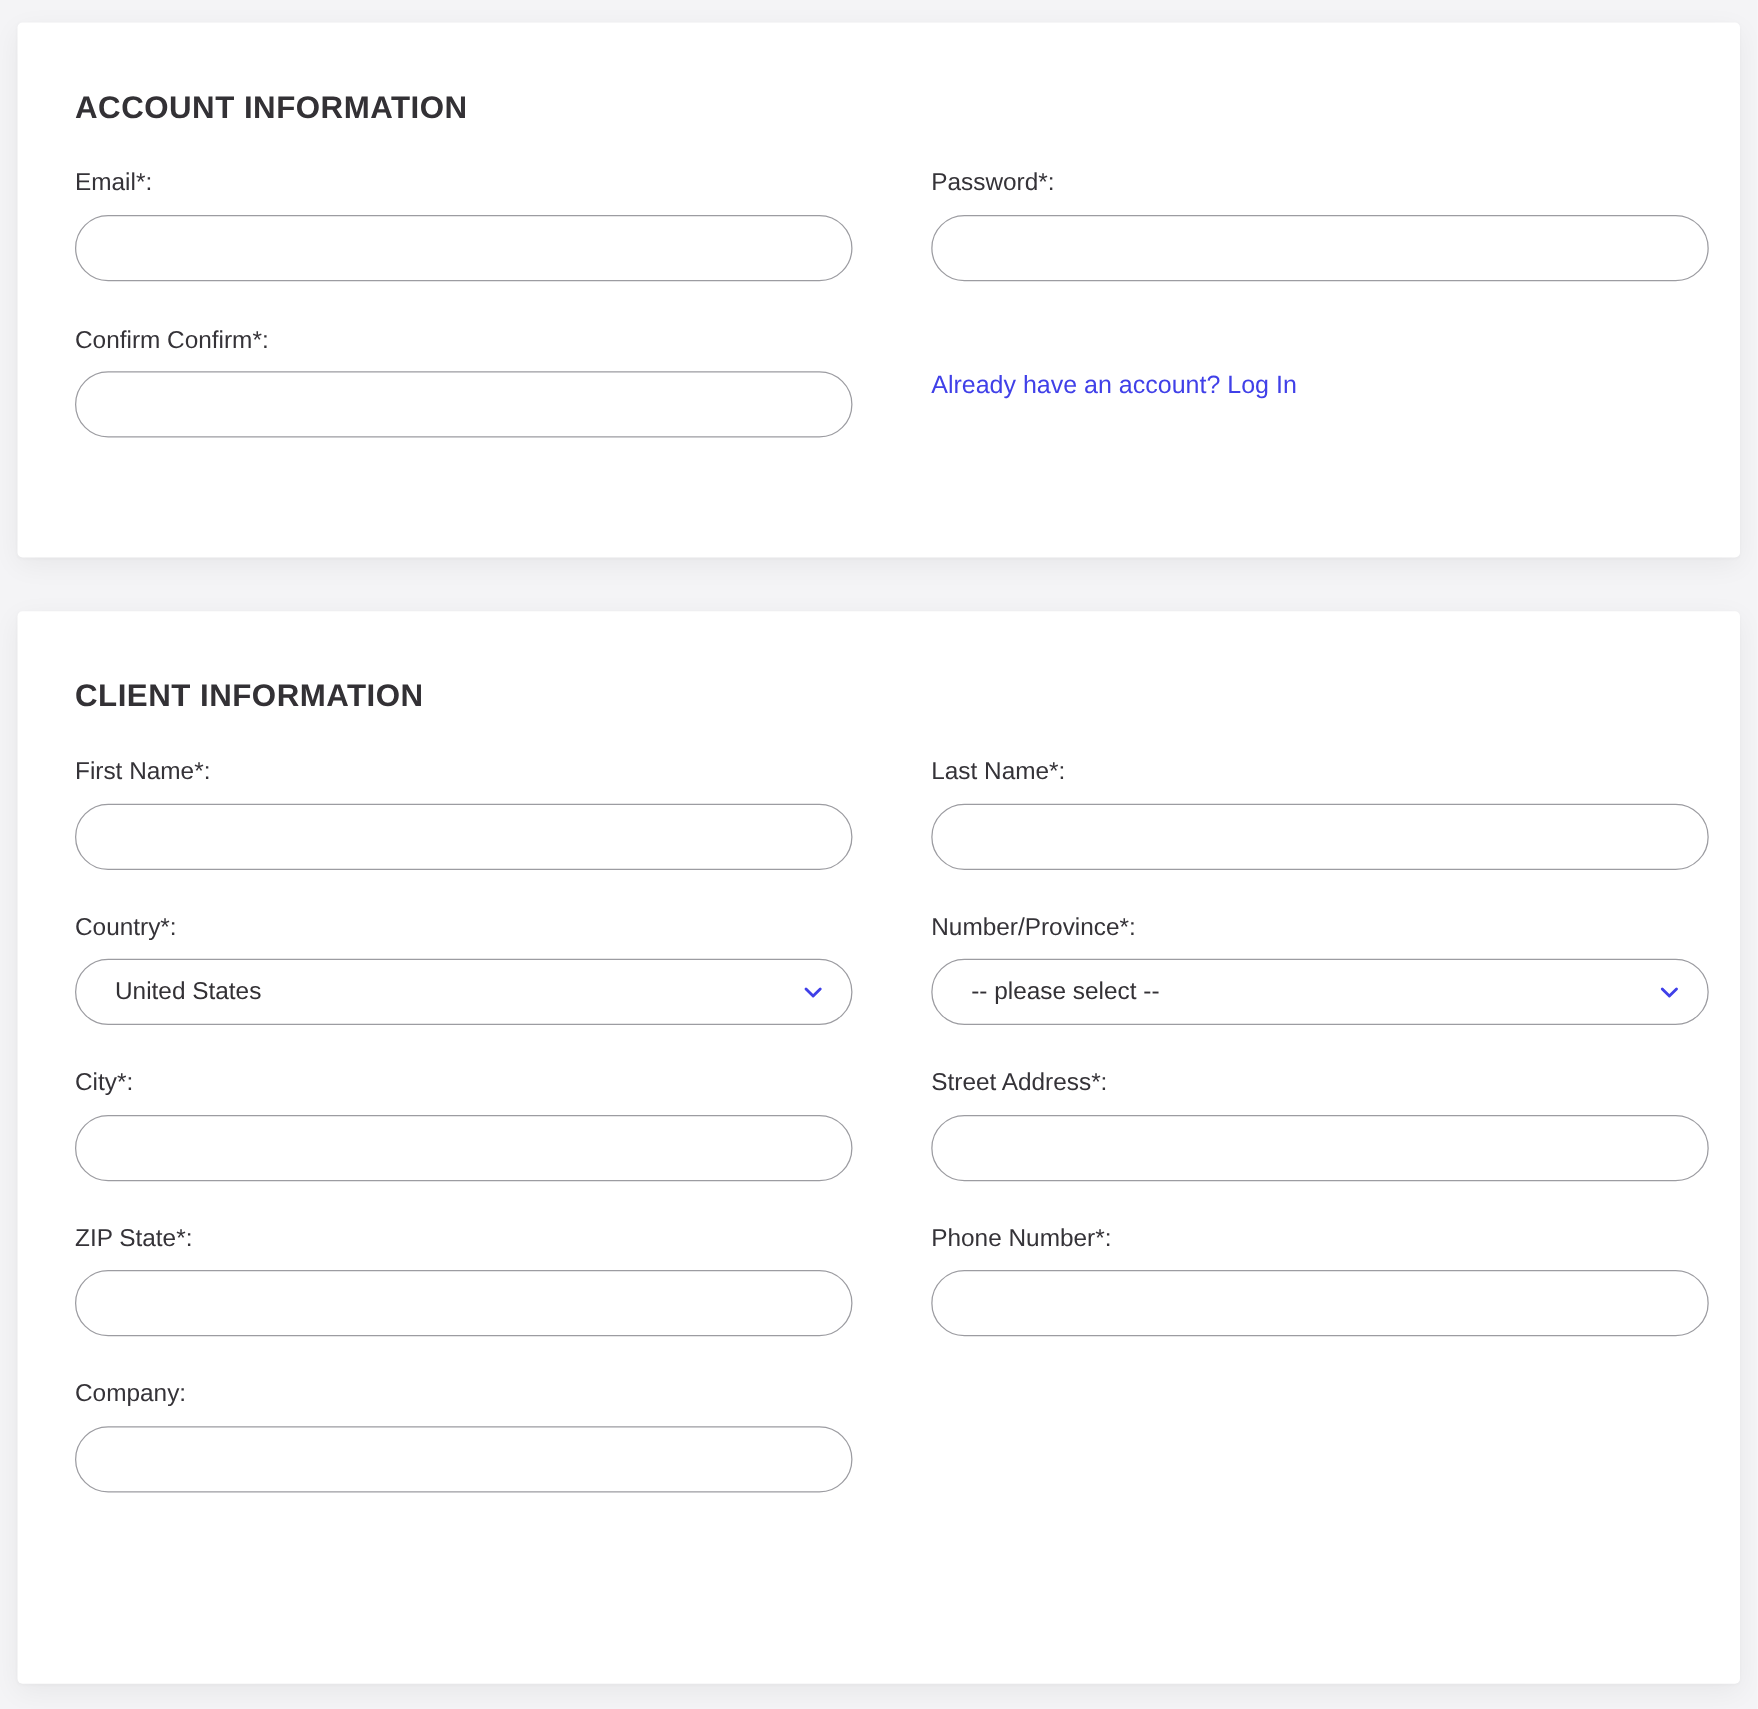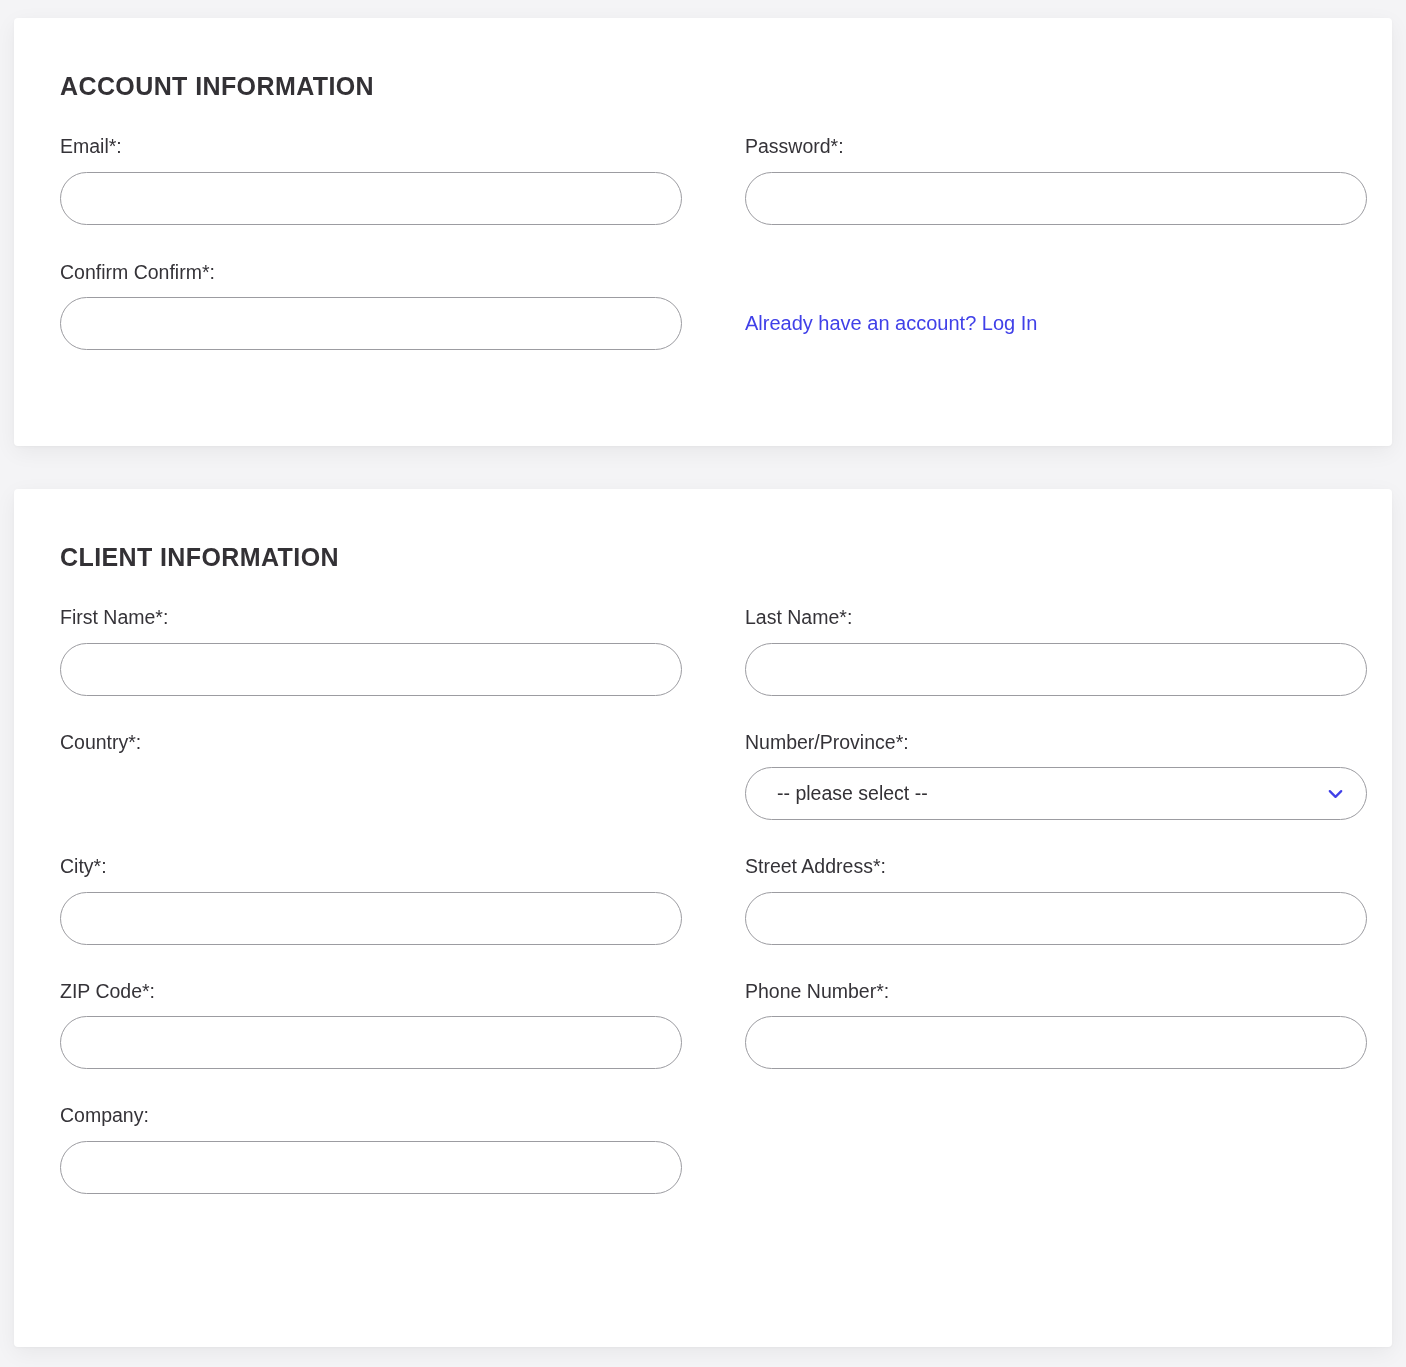--- a/index.html
+++ b/index.html
@@ -107,21 +107,21 @@
     font-size: 20px;
     color: #4040e8;
     text-decoration: none;
     cursor: pointer;
     display: inline-block;
     white-space: nowrap;
   }
   .link-slot {
     height: 53px;
     display: flex;
-    align-items: center;
+    align-items: flex-start;
   }
   .gap-40 { height: 38px; }
   .gap-44 { height: 37px; }
 </style>
 </head>
 <body>
 
 <div class="page">
 
   <div class="card card-account">
@@ -170,20 +170,28 @@
           <label class="field-label">Last Name*:</label>
           <input class="text-input" type="text" placeholder="" style="">
         </div>
       </div>
 
       <div class="gap-44"></div>
 
       <div class="row">
         <div class="col">
           <label class="field-label">Country*:</label>
+          <div class="select-wrap">
+            <div class="select-box">
+              <span>United States</span>
+            </div>
+            <svg class="chevron" viewBox="0 0 20 20">
+              <path d="M4 7 L10 13 L16 7" fill="none" stroke="#4040e8" stroke-width="2.4" stroke-linecap="round" stroke-linejoin="round"></path>
+            </svg>
+          </div>
         </div>
         <div class="col">
           <label class="field-label">Number/Province*:</label>
           <div class="select-wrap">
             <div class="select-box">
               <span>-- please select --</span>
             </div>
             <svg class="chevron" viewBox="0 0 20 20">
               <path d="M4 7 L10 13 L16 7" fill="none" stroke="#4040e8" stroke-width="2.4" stroke-linecap="round" stroke-linejoin="round"></path>
             </svg>
@@ -201,21 +209,21 @@
         <div class="col">
           <label class="field-label">Street Address*:</label>
           <input class="text-input" type="text" placeholder="" style="">
         </div>
       </div>
 
       <div class="gap-44"></div>
 
       <div class="row">
         <div class="col">
-          <label class="field-label">ZIP Code*:</label>
+          <label class="field-label">ZIP State*:</label>
           <input class="text-input" type="text" placeholder="" style="">
         </div>
         <div class="col">
           <label class="field-label">Phone Number*:</label>
           <input class="text-input" type="tel" placeholder="" style="">
         </div>
       </div>
 
       <div class="gap-44"></div>
 

